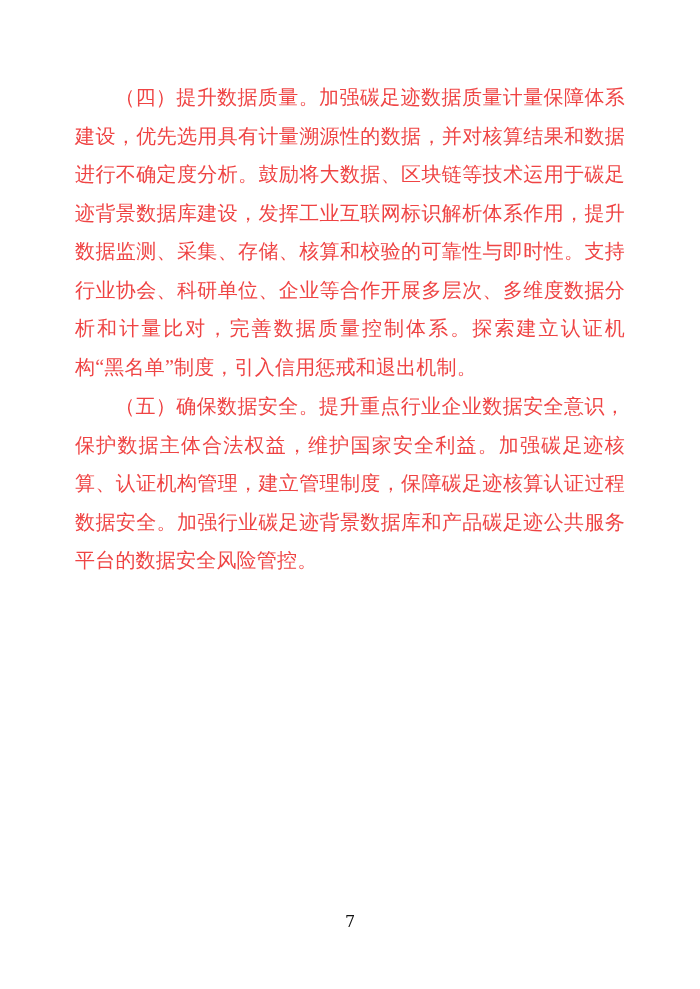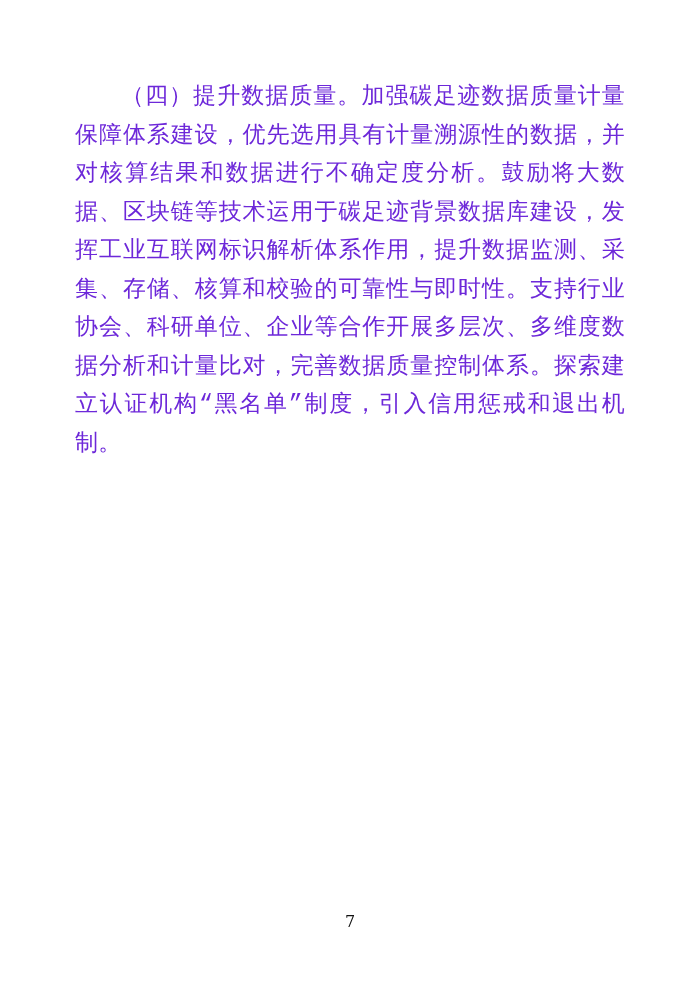--- a/index.html
+++ b/index.html
@@ -23,29 +23,29 @@
     height: 989px;
     background: #ffffff;
   }
   .content {
     position: absolute;
     left: 75px;
     top: 78px;
     width: 550px;
   }
   .para {
-    font-size: 23px;
+    font-size: 20px;
     line-height: 38.5px;
     text-align: justify;
     text-justify: inter-ideograph;
     text-indent: 2em;
     margin: 0 0 0 0;
     letter-spacing: 0.2px;
-    font-family: Liberation Mono, monospace;
-    color: #6d28d9;
+    font-family: Liberation Serif, serif;
+    color: #ef4444;
   }
   .para + .para {
     margin-top: 1px;
   }
   .page-number {
     position: absolute;
     left: 0;
     top: 912px;
     width: 700px;
     text-align: center;
@@ -53,15 +53,16 @@
     font-family: "DejaVu Serif", "Liberation Serif", serif;
     color: #111111;
   }
 </style>
 </head>
 <body>
 
 <div class="page">
   <div class="content">
     <p class="para">（四）提升数据质量。加强碳足迹数据质量计量保障体系建设，优先选用具有计量溯源性的数据，并对核算结果和数据进行不确定度分析。鼓励将大数据、区块链等技术运用于碳足迹背景数据库建设，发挥工业互联网标识解析体系作用，提升数据监测、采集、存储、核算和校验的可靠性与即时性。支持行业协会、科研单位、企业等合作开展多层次、多维度数据分析和计量比对，完善数据质量控制体系。探索建立认证机构“黑名单”制度，引入信用惩戒和退出机制。</p>
+    <p class="para">（五）确保数据安全。提升重点行业企业数据安全意识，保护数据主体合法权益，维护国家安全利益。加强碳足迹核算、认证机构管理，建立管理制度，保障碳足迹核算认证过程数据安全。加强行业碳足迹背景数据库和产品碳足迹公共服务平台的数据安全风险管控。</p>
   </div>
   <div class="page-number">7</div>
 </div>
 
 </body></html>

